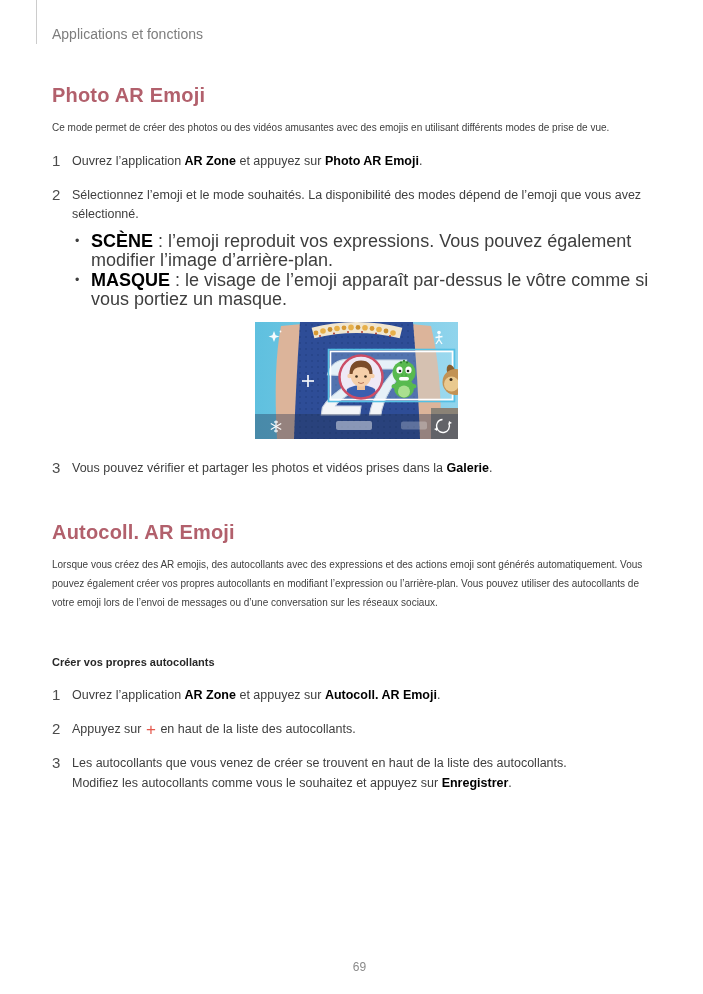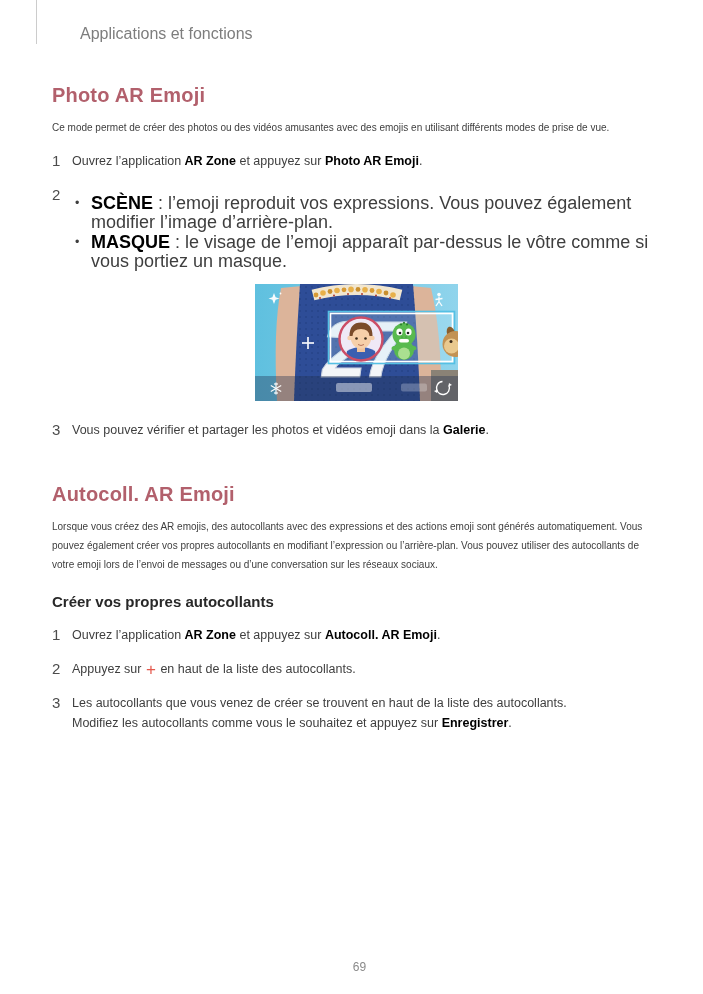--- a/index.html
+++ b/index.html
@@ -3,21 +3,21 @@
 <meta charset="utf-8">
 <style>
   html,body{margin:0;padding:0;}
   body{
     width:703px;height:994px;position:relative;background:#ffffff;
     font-family:"Liberation Sans","DejaVu Sans",sans-serif;
     color:#3e3e3e;overflow:hidden;
   }
   .side-rule{position:absolute;left:36px;top:0;width:1px;height:44px;background:#cccccc;}
   .content{padding:27px 43px 0 52px;}
-  .breadcrumb{font-size:16px;line-height:14px;color:#7d7d7d;margin-left:28px;}
+  .breadcrumb{font-size:14px;line-height:14px;color:#7d7d7d;}
   h1.section-title{
     margin:43px 0 0;font-size:20px;line-height:23px;font-weight:600;
     color:#b2606c;letter-spacing:.2px;
   }
   p.intro{margin:11px 0 0;font-size:10px;line-height:19px;max-width:610px;}
   .step{display:flex;margin:15px 0 0;align-items:flex-start;}
   .step-num{
     flex:0 0 20px;font-size:15px;line-height:18px;font-weight:400;color:#4c4c4c;
   }
   .step-body{flex:1;font-size:12.5px;line-height:19px;max-width:588px;}
@@ -27,21 +27,21 @@
   .bullets{margin-top:8px;}
   .bullet{display:flex;margin-top:1px;}
   .bullet-dot{flex:0 0 16px;padding-left:3px;color:#3e3e3e;line-height:19px;font-size:12.5px;}
   .bullet-text{flex:1;font-size:18px;line-height:19px;}
   .plus-glyph{
     color:#e4584c;font-size:17px;font-weight:300;line-height:12px;
     vertical-align:-2px;padding:0 1px;
   }
   figure.shot{margin:13px auto 0;width:203px;height:117px;display:block;}
   figure.shot svg{display:block;}
-  h2.sub-title{margin:19px 0 0;font-size:15px;line-height:18px;font-weight:700;color:#282828;}
+  h2.sub-title{margin:41px 0 0;font-size:11px;line-height:18px;font-weight:700;color:#282828;}
   .page-number{
     position:absolute;left:8px;bottom:20px;width:100%;text-align:center;
     font-size:12px;color:#8a8a8a;
   }
   .mt-photo-steps3{margin-top:20px;}
   .mt-sticker-title{margin-top:29px;}
 </style>
 </head>
 <body>
 
@@ -58,20 +58,21 @@
   <div class="step">
     <div class="step-num">1</div>
     <div class="step-body">
       <p><span>Ouvrez l’application </span><span class="b">AR Zone</span><span> et appuyez sur </span><span class="b">Photo AR Emoji</span><span>.</span></p>
     </div>
   </div>
 
   <div class="step">
     <div class="step-num">2</div>
     <div class="step-body">
+      <p><span>Sélectionnez l’emoji et le mode souhaités. La disponibilité des modes dépend de l’emoji que vous avez sélectionné.</span></p>
       <div class="bullets">
         <div class="bullet">
           <span class="bullet-dot">•</span>
           <span class="bullet-text"><span class="b">SCÈNE</span><span> : l’emoji reproduit vos expressions. Vous pouvez également modifier l’image d’arrière-plan.</span></span>
         </div>
         <div class="bullet">
           <span class="bullet-dot">•</span>
           <span class="bullet-text"><span class="b">MASQUE</span><span> : le visage de l’emoji apparaît par-dessus le vôtre comme si vous portiez un masque.</span></span>
         </div>
       </div>
@@ -213,21 +214,21 @@
           <path d="M194,99 L197,101 L193.3,102.5 Z" fill="#ffffff"></path>
           <path d="M182,109 L179,107 L182.7,105.5 Z" fill="#ffffff"></path>
         </g>
       </g>
     </svg>
   </figure>
 
   <div class="step mt-photo-steps3">
     <div class="step-num">3</div>
     <div class="step-body">
-      <p><span>Vous pouvez vérifier et partager les photos et vidéos emoji dans la </span><span class="b">Galerie</span><span>.</span></p>
+      <p><span>Vous pouvez vérifier et partager les photos et vidéos prises dans la </span><span class="b">Galerie</span><span>.</span></p>
     </div>
   </div>
 
   <h1 class="section-title mt-sticker-title">Autocoll. AR Emoji</h1>
 
   <p class="intro">Lorsque vous créez des AR emojis, des autocollants avec des expressions et des actions emoji sont générés automatiquement. Vous pouvez également créer vos propres autocollants en modifiant l’expression ou l’arrière-plan. Vous pouvez utiliser des autocollants de votre emoji lors de l’envoi de messages ou d’une conversation sur les réseaux sociaux.</p>
 
   <h2 class="sub-title">Créer vos propres autocollants</h2>
 
   <div class="step">

